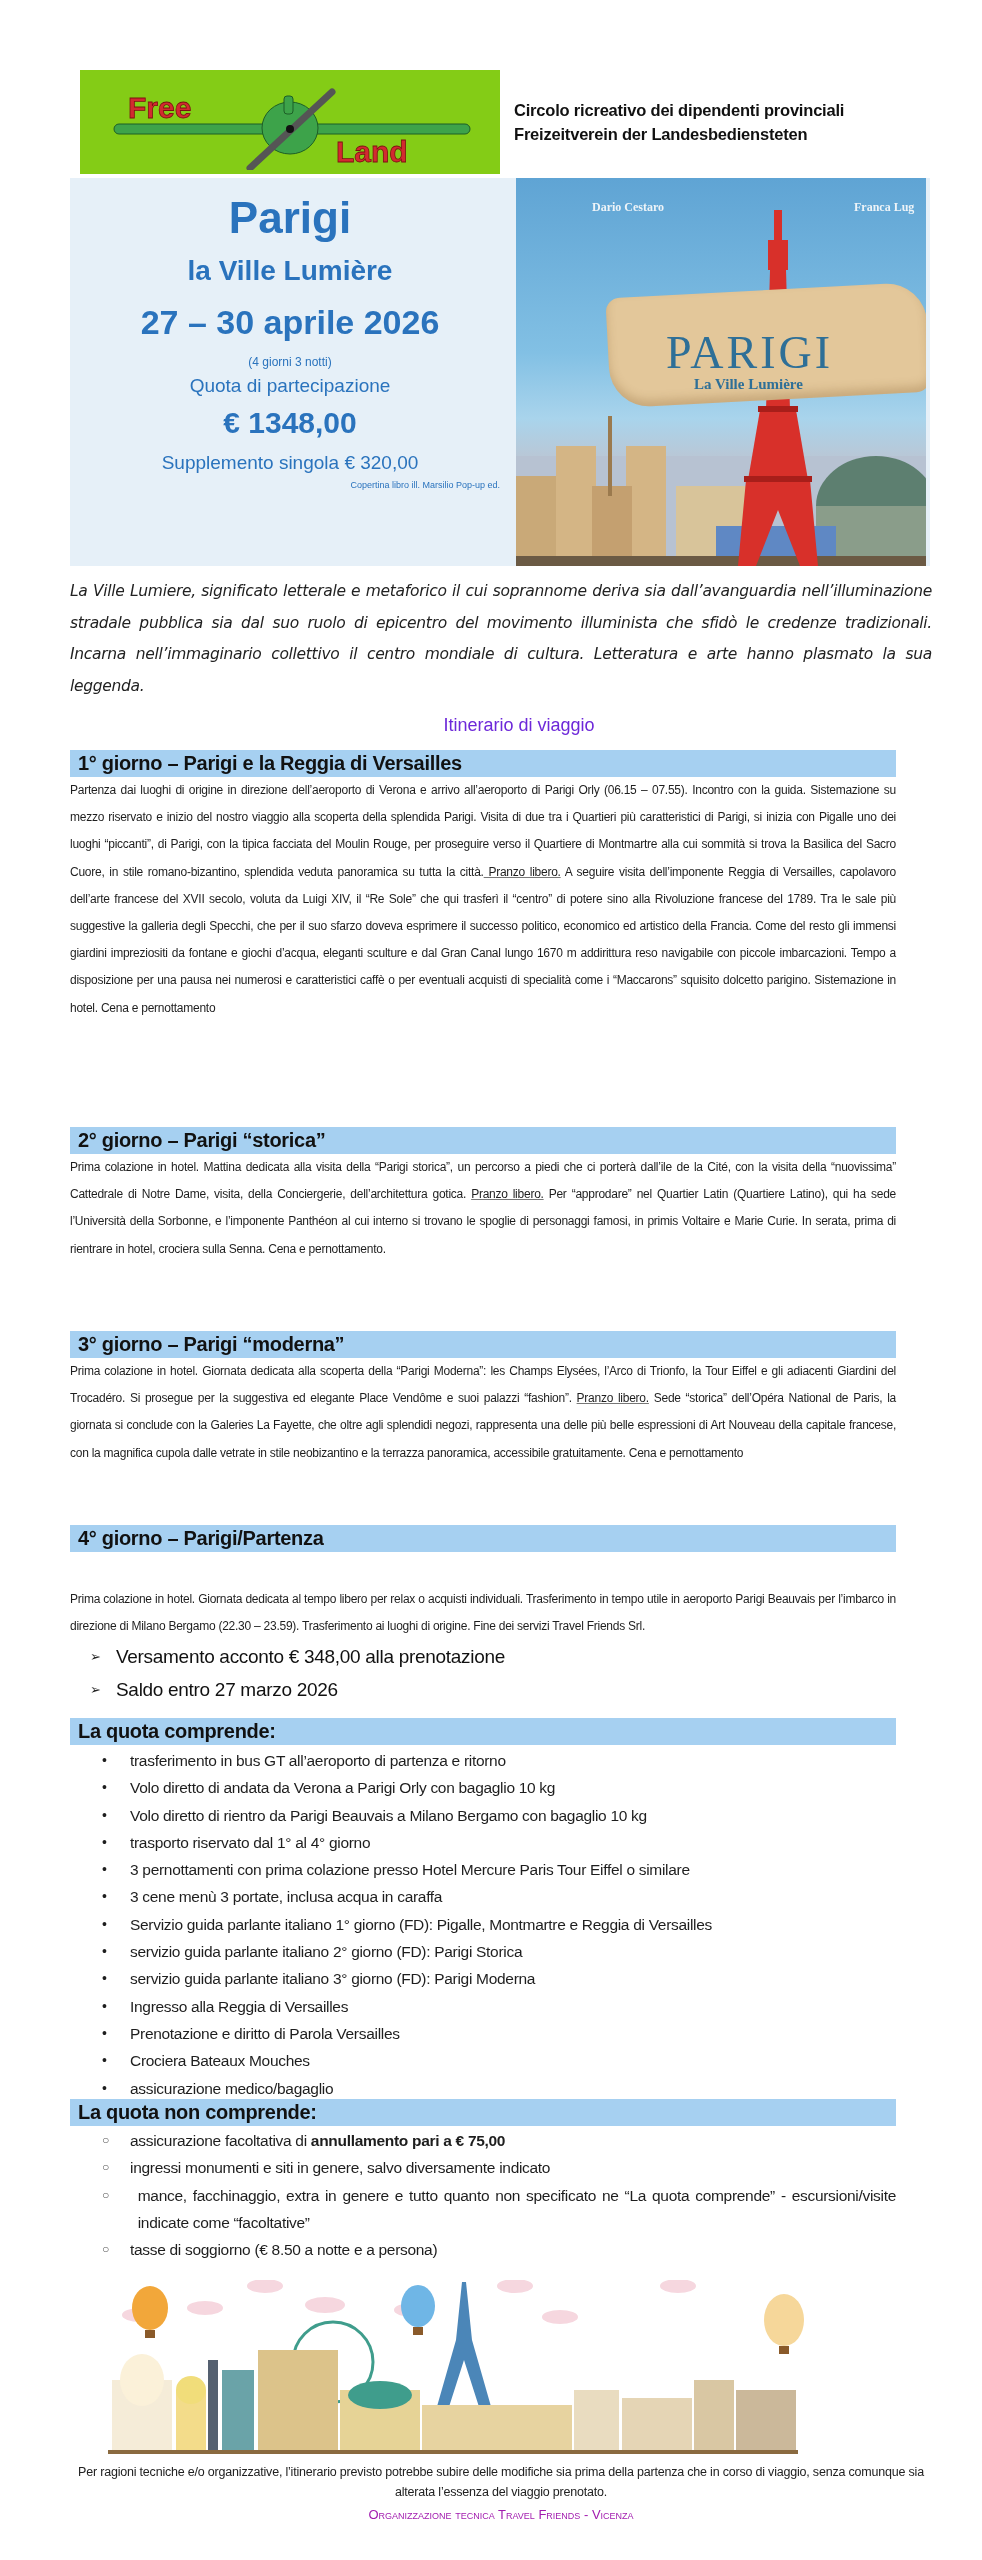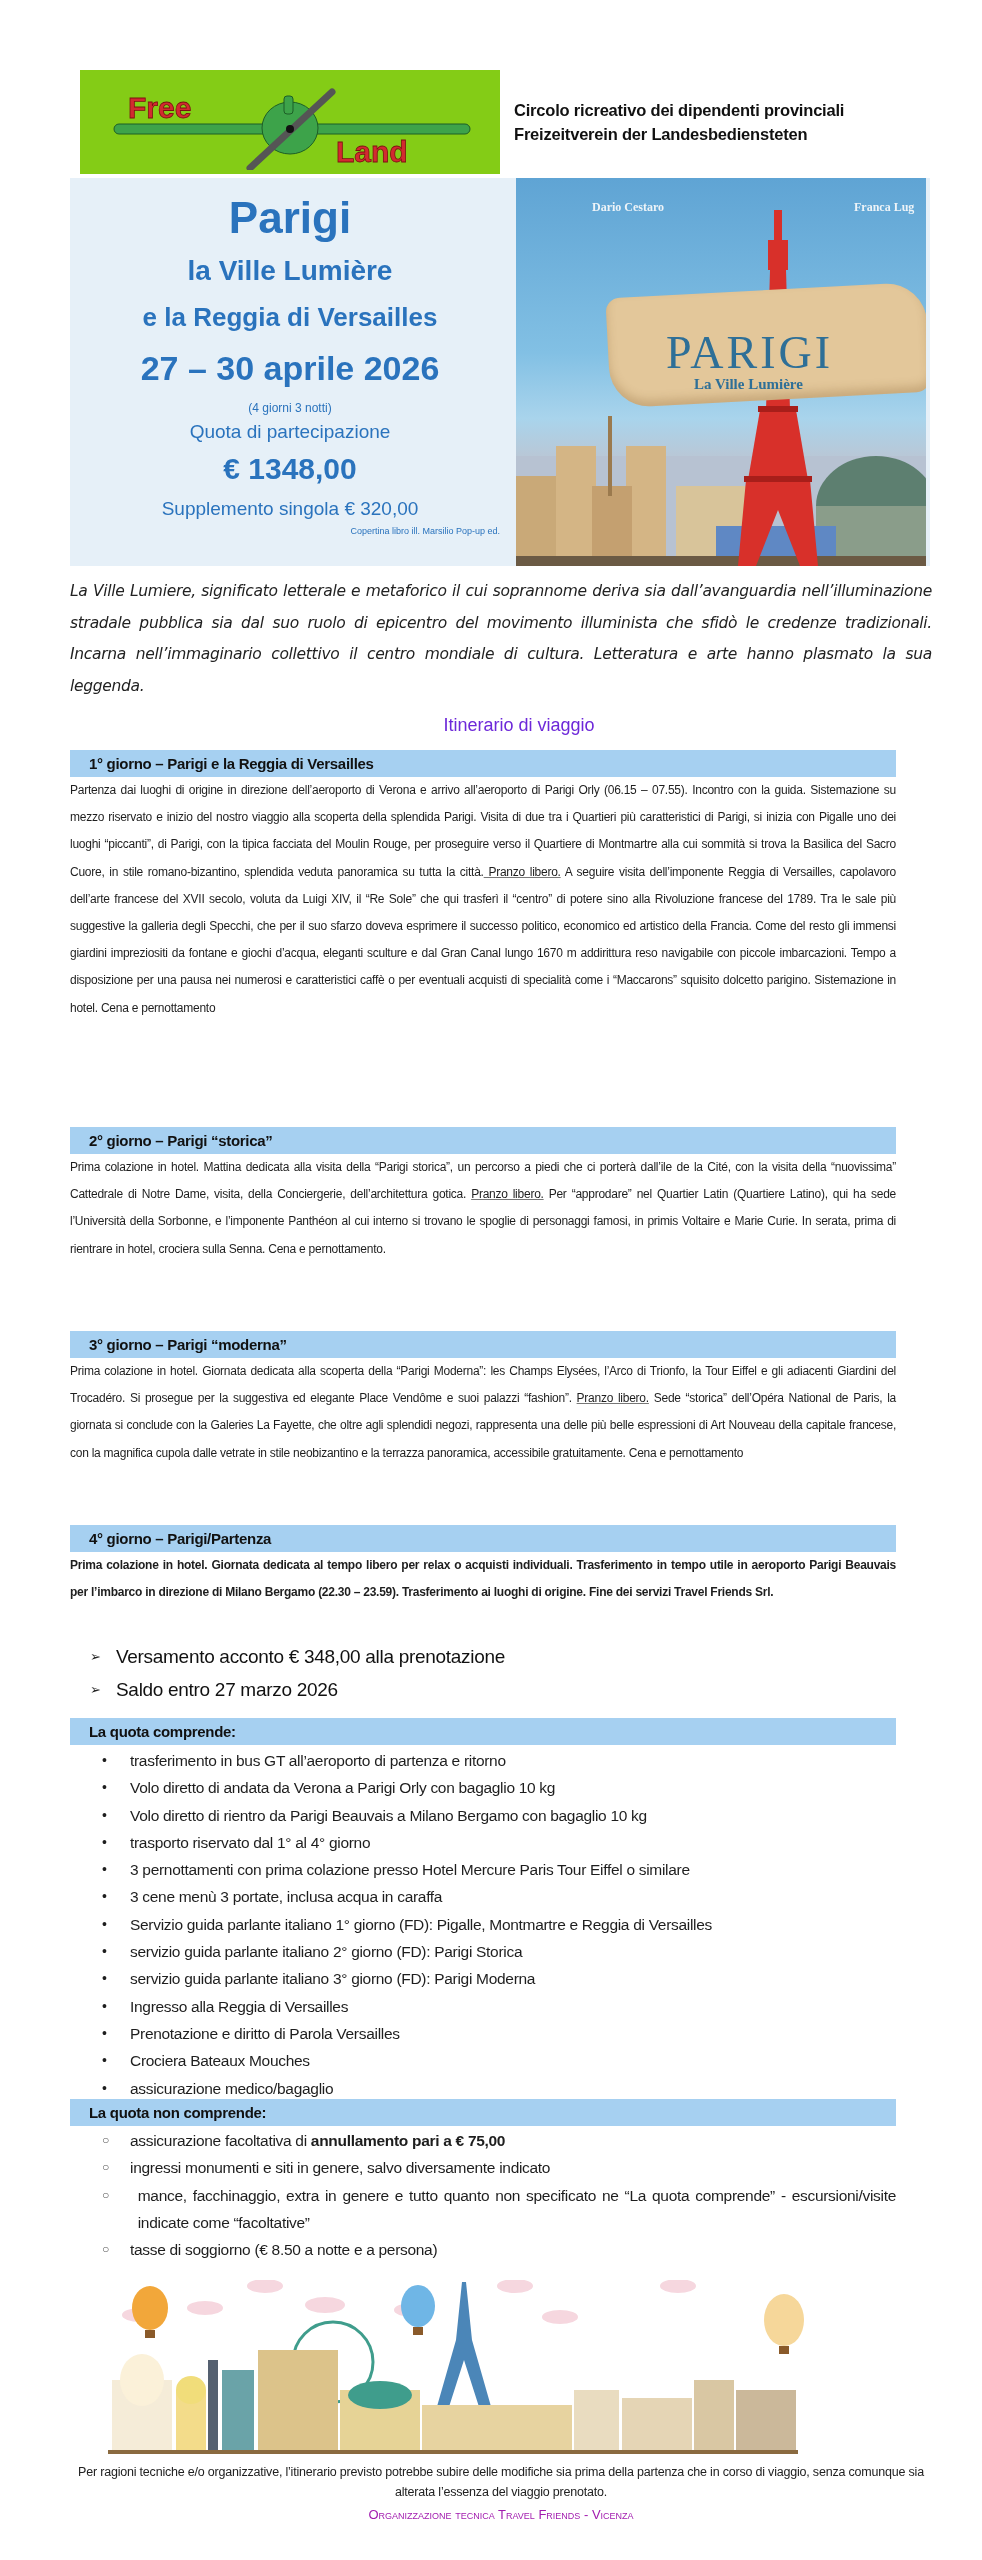--- a/index.html
+++ b/index.html
@@ -33,21 +33,21 @@
   .banner-title { position: absolute; left: 150px; top: 148px; font-family: "Liberation Serif", serif; font-size: 46px; color: #2e6f97; letter-spacing: 3px; }
   .banner-sub { position: absolute; left: 178px; top: 198px; font-family: "Liberation Serif", serif; font-weight: bold; font-size: 15px; color: #2e6f97; }
   .tower { position: absolute; left: 222px; top: 32px; }
   .skyline { position: absolute; left: 0; bottom: 0; width: 410px; height: 150px; }
 
   
   .intro { position: absolute; left: 70px; top: 576px; width: 862px; font-family: "DejaVu Sans", sans-serif; font-style: italic; font-size: 15.5px; line-height: 31.5px; text-align: justify; color: #222; letter-spacing: -0.3px; }
   .itin-title { position: absolute; left: 88px; top: 712px; width: 862px; text-align: center; font-size: 18px; line-height: 26px; color: #6d28d9; }
 
   
-  .bar { position: absolute; left: 70px; width: 826px; height: 27px; background: #a6d0f1; font-size: 15px; font-weight: bold; line-height: 27px; padding-left: 19px; color: #111; letter-spacing: -0.3px; }
+  .bar { position: absolute; left: 70px; width: 826px; height: 27px; background: #a6d0f1; font-size: 20px; font-weight: bold; line-height: 27px; padding-left: 8px; color: #111; letter-spacing: -0.3px; }
   .day-text { position: absolute; left: 70px; width: 826px; font-size: 12px; line-height: 27.2px; text-align: justify; color: #1e1e1e; letter-spacing: -0.25px; }
   .u { text-decoration: underline; text-decoration-color: #777; }
 
   .payments { position: absolute; left: 90px; top: 1640px; }
   .pay-item { font-size: 19px; line-height: 33px; color: #111; display: flex; align-items: center; letter-spacing: -0.3px; }
   .pay-item .arrow { width: 26px; font-size: 13px; color: #222; }
 
   .incl { position: absolute; left: 70px; width: 826px; }
   .incl-item { display: flex; font-size: 15.5px; line-height: 27.3px; color: #1e1e1e; letter-spacing: -0.3px; }
   .incl-item .dot { width: 60px; padding-left: 32px; font-size: 14px; }
@@ -76,21 +76,20 @@
   <div class="org">
     <div>Circolo ricreativo dei dipendenti provinciali</div>
     <div>Freizeitverein der Landesbediensteten</div>
   </div>
 </div>
 
 <div class="hero">
   <div class="hero-left">
     <div class="hero-title">Parigi</div>
     <div class="hero-sub1">la Ville Lumière</div>
-    <div class="hero-sub2">e la Reggia di Versailles</div>
     <div class="hero-dates">27 – 30 aprile 2026</div>
     <div class="hero-nights">(4 giorni 3 notti)</div>
     <div class="hero-quota">Quota di partecipazione</div>
     <div class="hero-price">€ 1348,00</div>
     <div class="hero-supp">Supplemento singola € 320,00</div>
     <div class="hero-credit">Copertina libro ill. Marsilio Pop-up ed.</div>
   </div>
   <div class="hero-right">
     <div class="cover-authors">
       <span class="a1">Dario Cestaro</span>
@@ -130,21 +129,21 @@
 <div class="bar" style="top:750px;">1° giorno – Parigi e la Reggia di Versailles</div>
 <div class="day-text" style="top:777px;"><span>Partenza dai luoghi di origine in direzione dell’aeroporto di Verona e arrivo all’aeroporto di Parigi Orly (06.15 – 07.55). Incontro con la guida. Sistemazione su mezzo riservato e inizio del nostro viaggio alla scoperta della splendida Parigi. Visita di due tra i Quartieri più caratteristici di Parigi, si inizia con Pigalle uno dei luoghi “piccanti”, di Parigi, con la tipica facciata del Moulin Rouge, per proseguire verso il Quartiere di Montmartre alla cui sommità si trova la Basilica del Sacro Cuore, in stile romano-bizantino, splendida veduta panoramica su tutta la città.</span><span class="u"> Pranzo libero.</span><span> A seguire visita dell’imponente Reggia di Versailles, capolavoro dell’arte francese del XVII secolo, voluta da Luigi XIV, il “Re Sole” che qui trasferì il “centro” di potere sino alla Rivoluzione francese del 1789. Tra le sale più suggestive la galleria degli Specchi, che per il suo sfarzo doveva esprimere il successo politico, economico ed artistico della Francia. Come del resto gli immensi giardini impreziositi da fontane e giochi d’acqua, eleganti sculture e dal Gran Canal lungo 1670 m addirittura reso navigabile con piccole imbarcazioni. Tempo a disposizione per una pausa nei numerosi e caratteristici caffè o per eventuali acquisti di specialità come i “Maccarons” squisito dolcetto parigino.  Sistemazione in hotel. Cena e pernottamento</span></div>
 
 <div class="bar" style="top:1127px;">2° giorno – Parigi “storica”</div>
 <div class="day-text" style="top:1154px;"><span>Prima colazione in hotel. Mattina dedicata alla visita della “Parigi storica”, un percorso a piedi che ci porterà dall’ile de la Cité, con la visita della “nuovissima” Cattedrale di Notre Dame, visita, della Conciergerie, dell’architettura gotica. </span><span class="u">Pranzo libero.</span><span> Per “approdare” nel Quartier Latin (Quartiere Latino), qui ha sede l’Università della Sorbonne, e l’imponente Panthéon al cui interno si trovano le spoglie di personaggi famosi, in primis Voltaire e Marie Curie. In serata, prima di rientrare in hotel, crociera sulla Senna. Cena e pernottamento.</span></div>
 
 <div class="bar" style="top:1331px;">3° giorno – Parigi “moderna”</div>
 <div class="day-text" style="top:1358px;"><span>Prima colazione in hotel. Giornata dedicata alla scoperta della “Parigi Moderna”: les Champs Elysées, l’Arco di Trionfo, la Tour Eiffel e gli adiacenti Giardini del Trocadéro. Si prosegue per la suggestiva ed elegante Place Vendôme e suoi palazzi “fashion”. </span><span class="u">Pranzo libero.</span><span> Sede “storica” dell’Opéra National de Paris, la giornata si conclude con la Galeries La Fayette, che oltre agli splendidi negozi, rappresenta una delle più belle espressioni di Art Nouveau della capitale francese, con la magnifica cupola dalle vetrate in stile neobizantino e la terrazza panoramica, accessibile gratuitamente. Cena e pernottamento</span></div>
 
 <div class="bar" style="top:1525px;">4° giorno – Parigi/Partenza</div>
-<div class="day-text" style="top:1552px;font-weight:bold;"><span>Prima colazione in hotel. Giornata dedicata al tempo libero per relax o acquisti individuali. Trasferimento in tempo utile in aeroporto Parigi Beauvais per l’imbarco in direzione di Milano Bergamo (22.30 – 23.59). Trasferimento ai luoghi di origine. Fine dei servizi Travel Friends Srl.</span></div>
+<div class="day-text" style="top:1586px;"><span>Prima colazione in hotel. Giornata dedicata al tempo libero per relax o acquisti individuali. Trasferimento in tempo utile in aeroporto Parigi Beauvais per l’imbarco in direzione di Milano Bergamo (22.30 – 23.59). Trasferimento ai luoghi di origine. Fine dei servizi Travel Friends Srl.</span></div>
 
 <div class="payments">
   <div class="pay-item">
     <span class="arrow">➢</span>
     <span>Versamento acconto € 348,00 alla prenotazione</span>
   </div>
   <div class="pay-item">
     <span class="arrow">➢</span>
     <span>Saldo entro 27 marzo 2026</span>
   </div>

